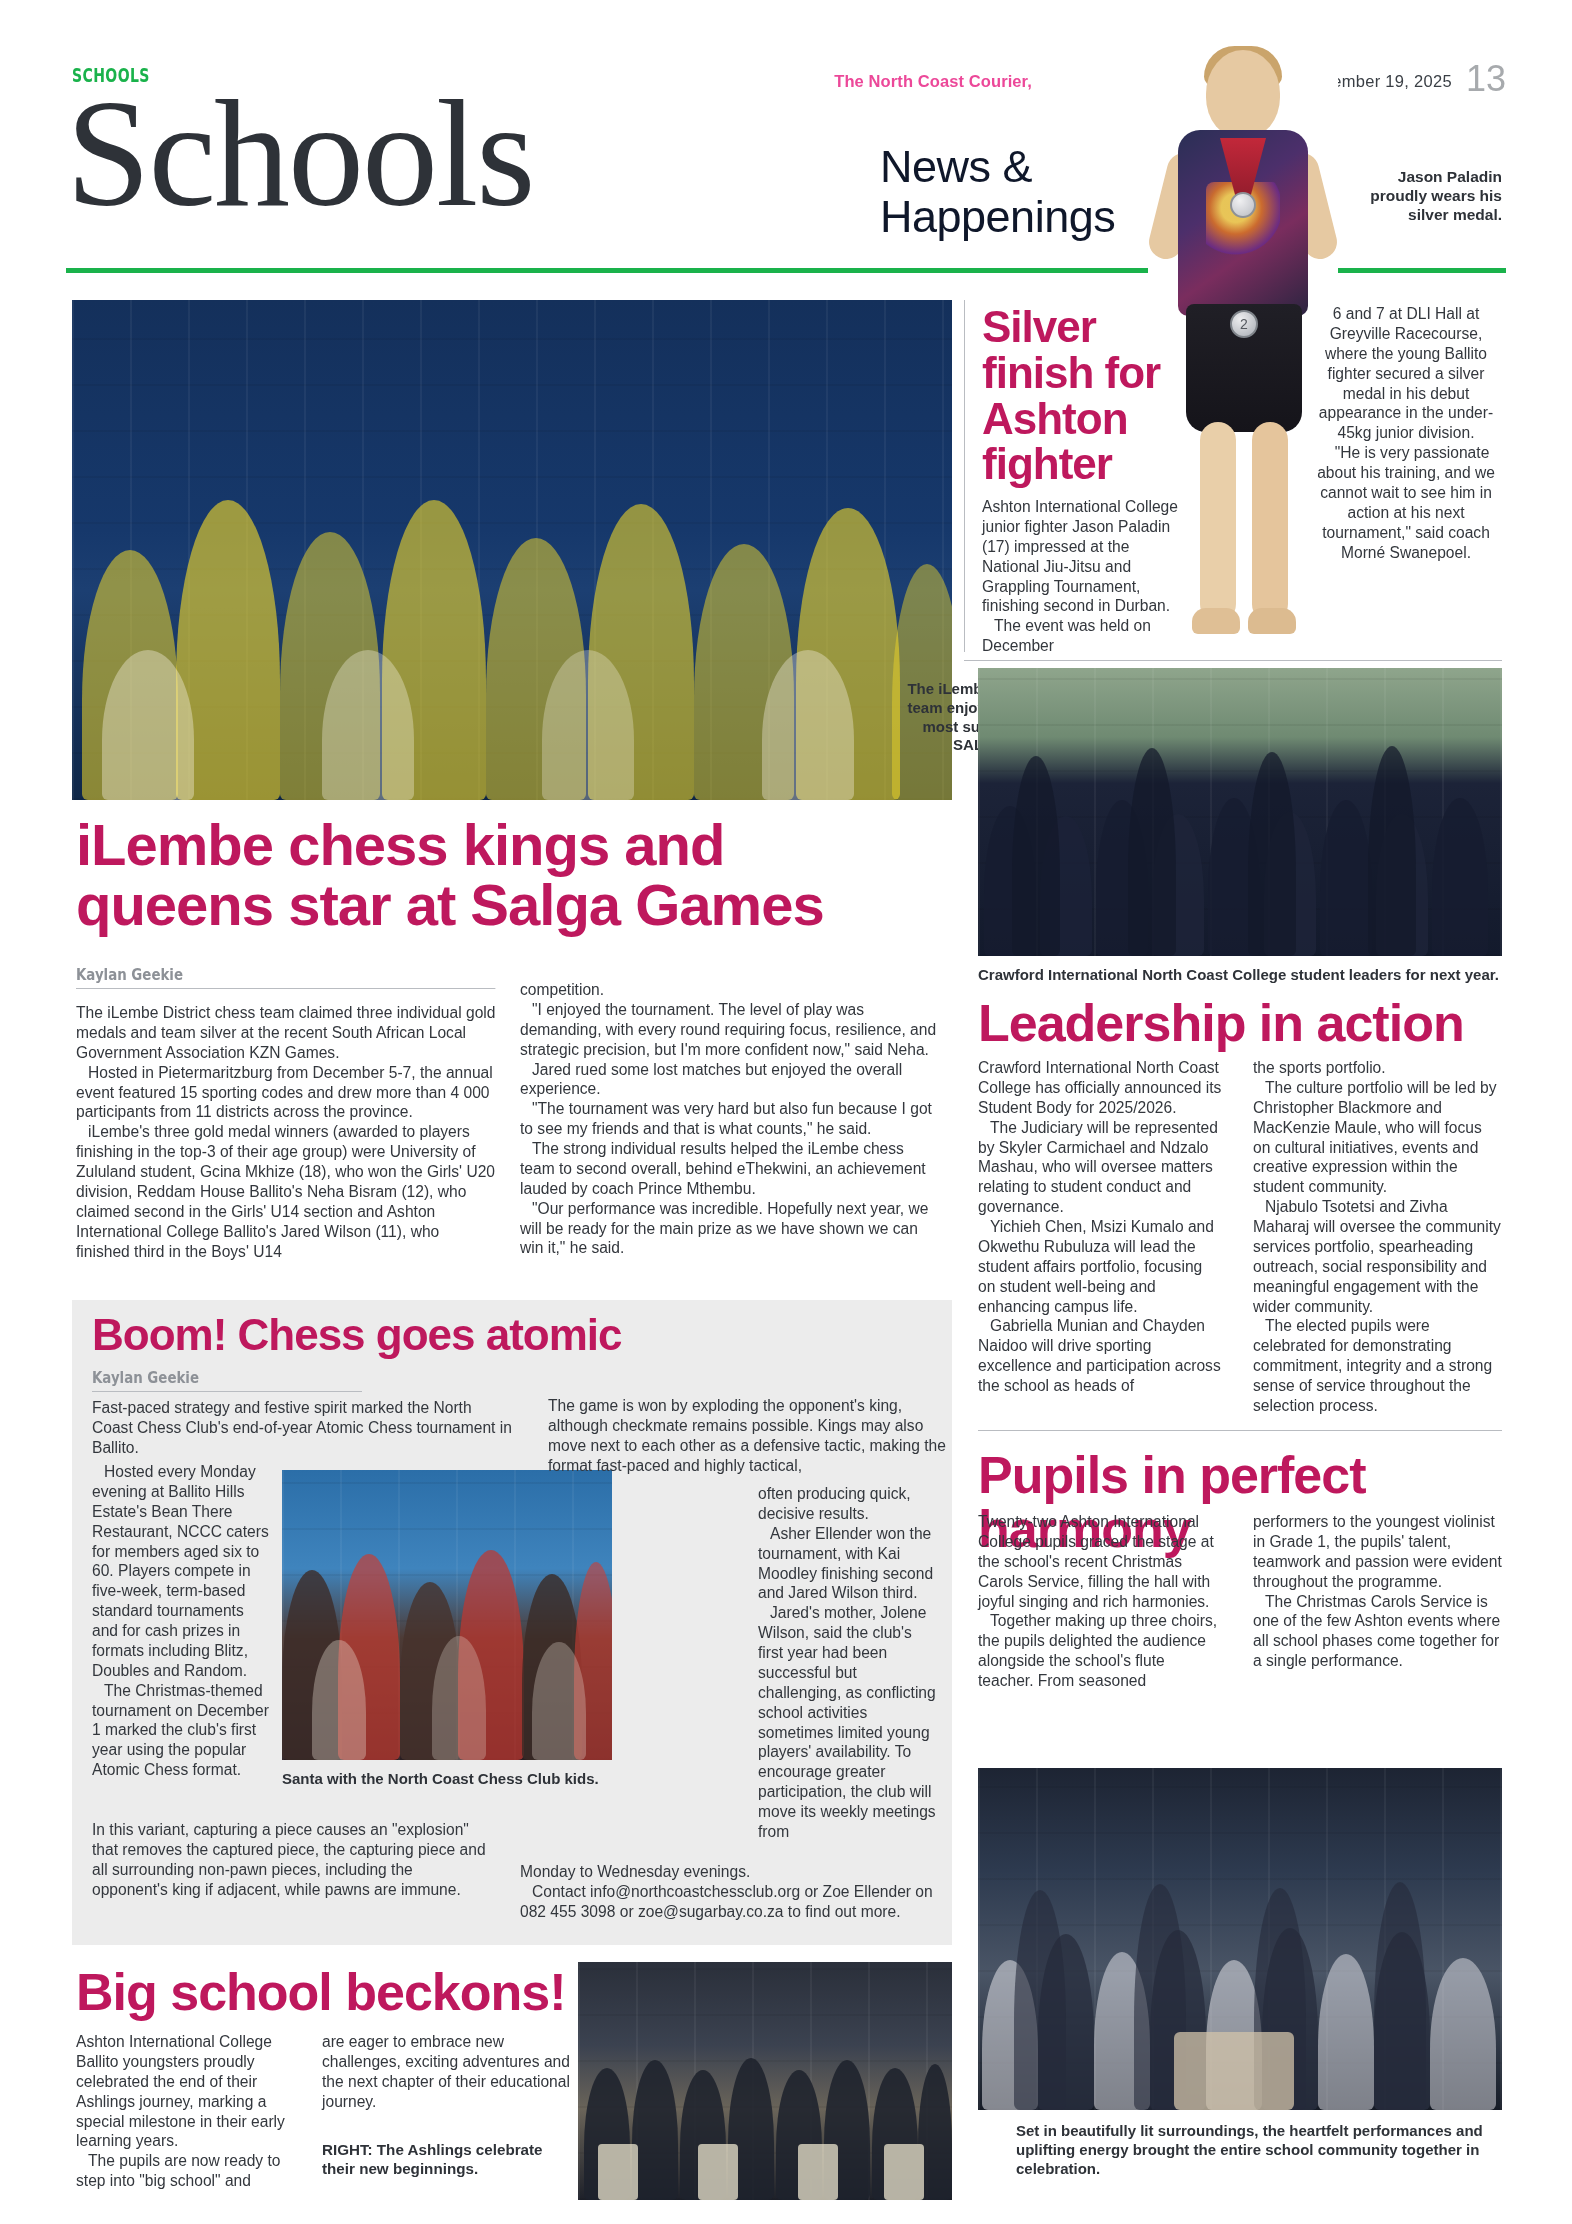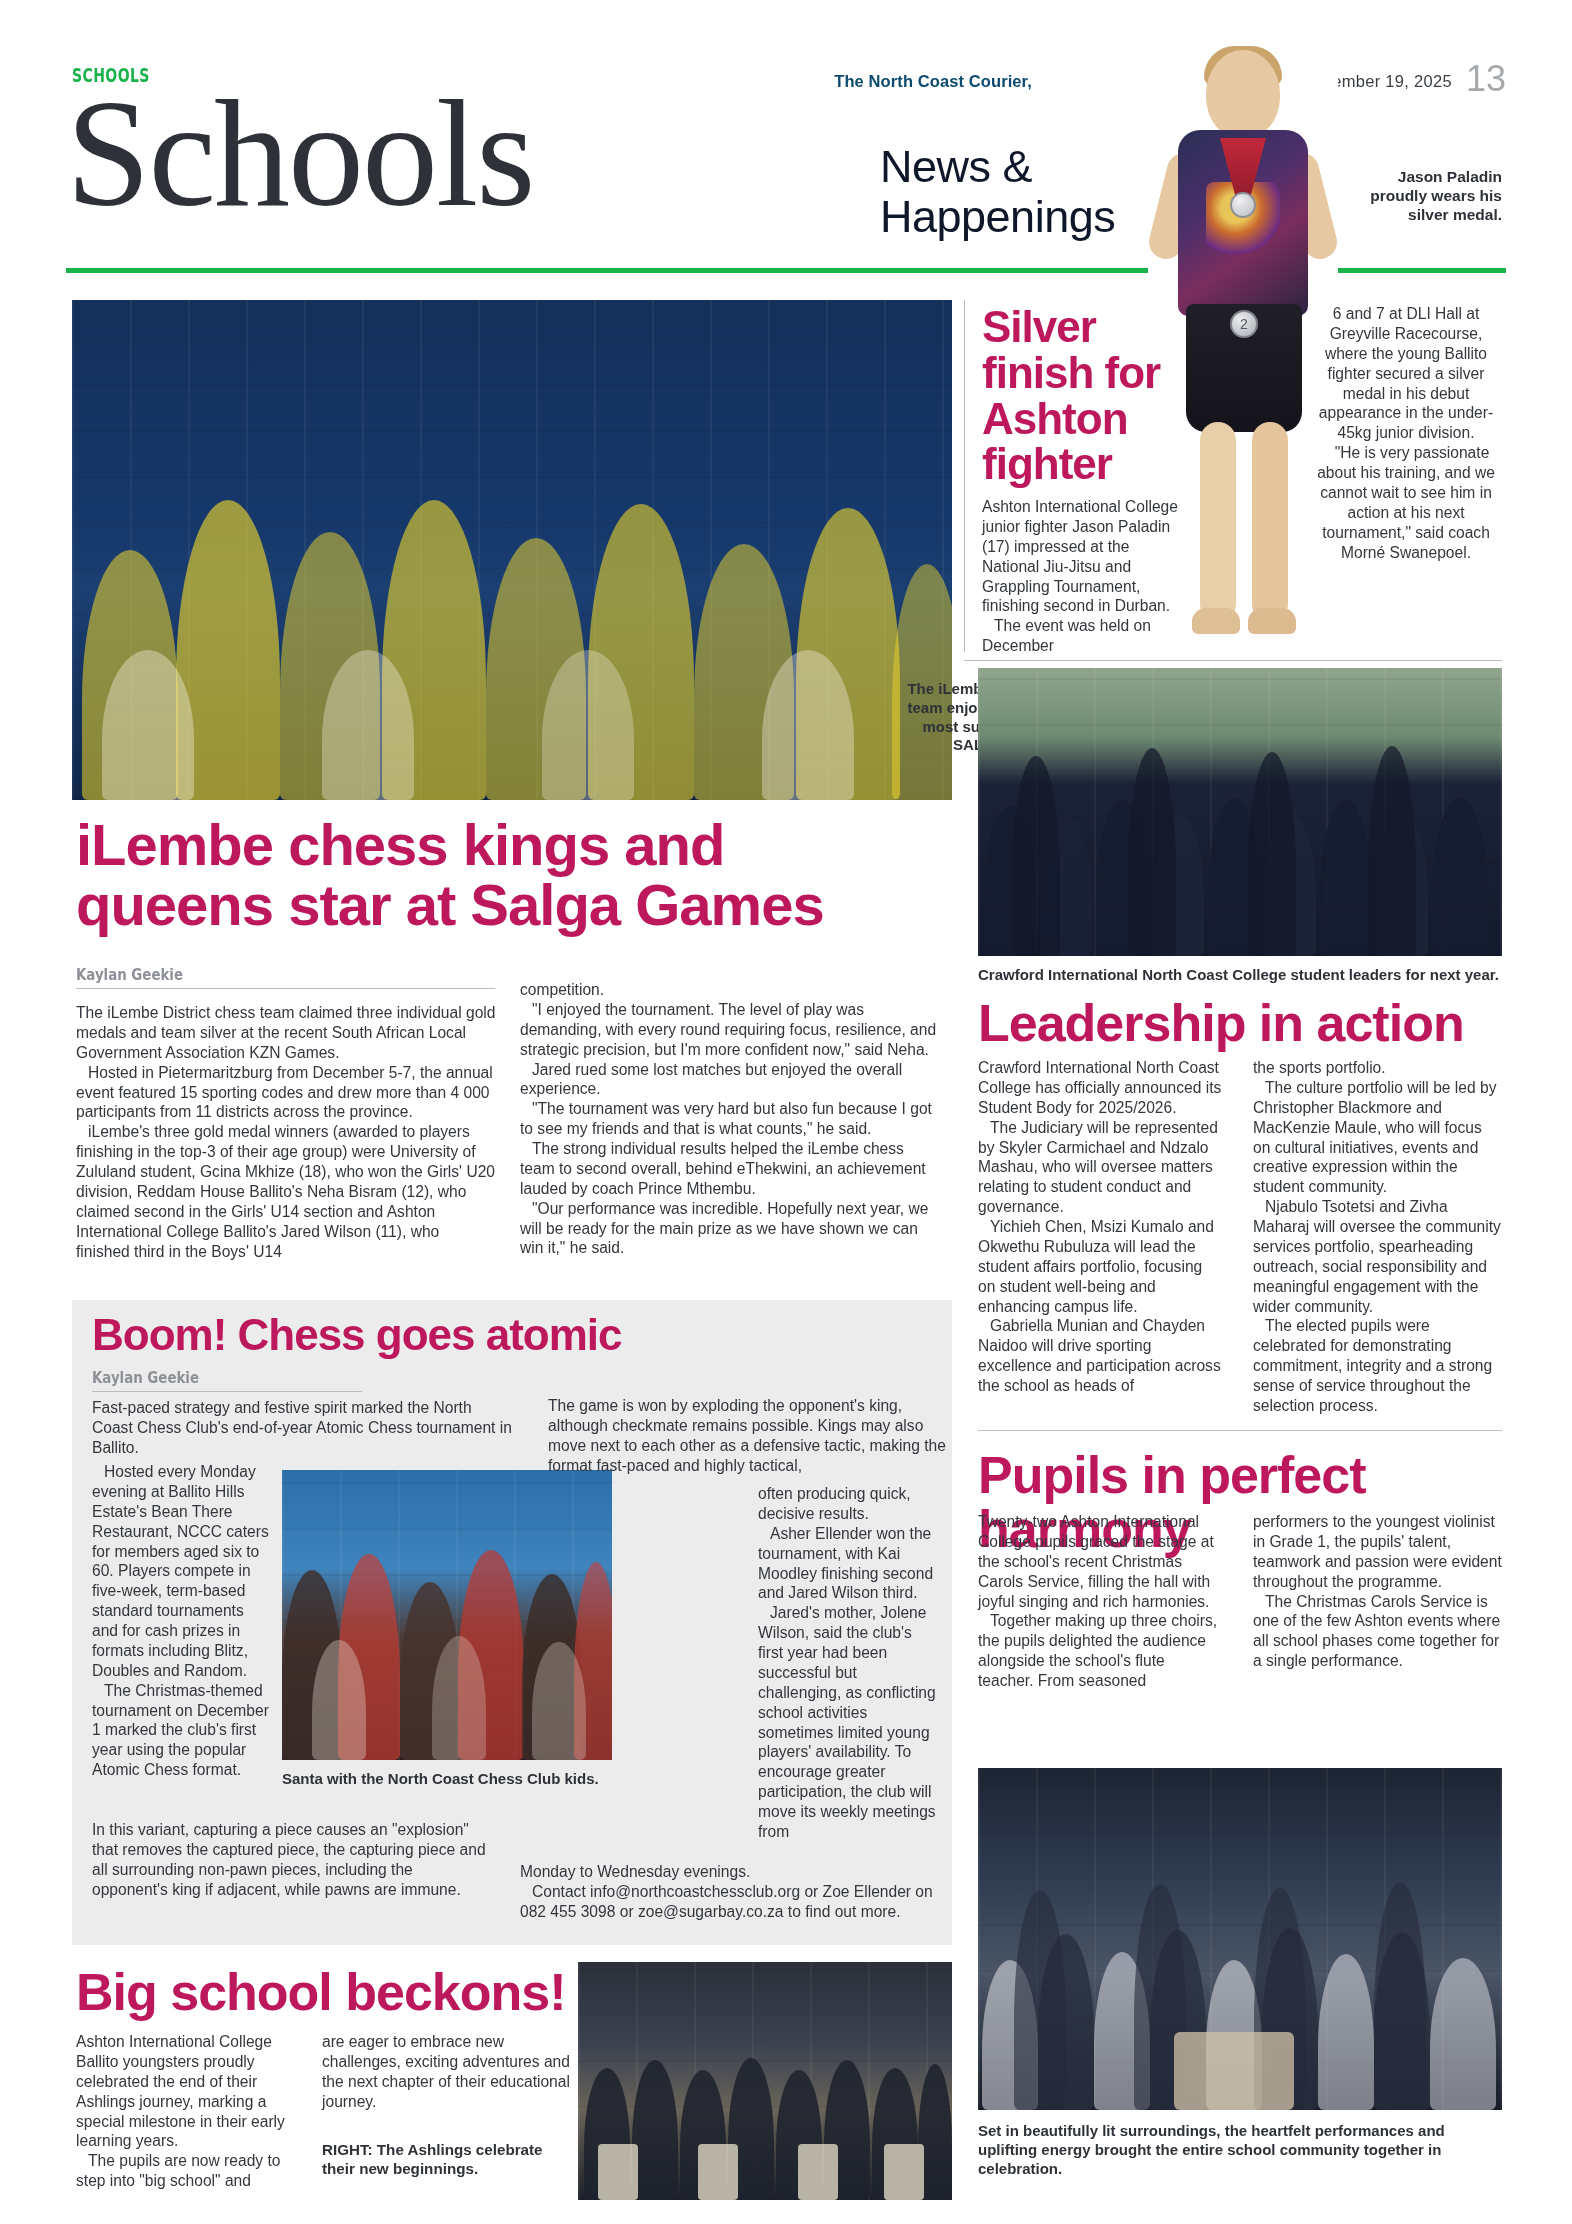--- a/index.html
+++ b/index.html
@@ -16,21 +16,21 @@
   .topbar {
     position: absolute; left: 72px; top: 58px; right: 66px; height: 34px;
     display: flex; align-items: center; justify-content: space-between;
   }
   .kicker {
     font-family: "DejaVu Sans Condensed", "Liberation Sans", sans-serif;
     font-weight: bold; font-size: 19px; letter-spacing: .5px;
     color: #1ab24b; transform: scaleX(.82); transform-origin: left center;
   }
   .topright { display: flex; align-items: baseline; gap: 0; }
-  .paper-name { font-size: 16.5px; font-weight: bold; color: #0c4a6e; letter-spacing: .1px; }
+  .paper-name { font-size: 16.5px; font-weight: bold; color: #ec4899; letter-spacing: .1px; }
   .issue-date { font-size: 16.5px; color: #3a3f45; letter-spacing: .3px; margin-left: 270px; }
   .page-no { font-size: 36px; color: #a7aaad; font-weight: normal; margin-left: 14px; position: relative; top: 4px; }
 
   .masthead { position: absolute; left: 66px; top: 82px; }
   .masthead h1 {
     font-family: "Liberation Serif", "DejaVu Serif", serif;
     font-size: 152px; line-height: .95; font-weight: normal;
     color: #2e3238; letter-spacing: -2px;
   }
   .subhead {
@@ -351,21 +351,21 @@
       <i style="left:340px; width:56px; height:156px; background:rgba(230,230,236,.5)"></i>
       <i style="left:396px; width:56px; height:178px; background:rgba(40,46,62,.8)"></i>
       <i style="left:452px; width:66px; height:152px; background:rgba(226,226,232,.5)"></i>
       <i style="left:36px;  width:52px; height:220px; background:rgba(36,42,58,.6)"></i>
       <i style="left:156px; width:52px; height:226px; background:rgba(36,42,58,.6)"></i>
       <i style="left:276px; width:52px; height:222px; background:rgba(36,42,58,.6)"></i>
       <i style="left:396px; width:52px; height:228px; background:rgba(36,42,58,.6)"></i>
       <i style="left:196px; width:120px; height:78px; background:rgba(210,195,170,.75); border-radius:6px"></i>
     </div>
   </div>
-  <div class="cap" style="left:978px; top:2122px; width:524px;">Set in beautifully lit surroundings, the heartfelt performances and uplifting energy brought the entire school community together in celebration.</div>
+  <div class="cap" style="left:1016px; top:2122px; width:524px;">Set in beautifully lit surroundings, the heartfelt performances and uplifting energy brought the entire school community together in celebration.</div>
 
   <div style="position:absolute; left:76px; top:1965px; width:560px;">
     <div class="headline lg">Big school beckons!</div>
   </div>
 
   <div class="body" style="position:absolute; left:76px; top:2032px; width:222px;">
     <p class="noindent">Ashton International College Ballito youngsters proudly celebrated the end of their Ashlings journey, marking a special milestone in their early learning years.</p>
     <p>The pupils are now ready to step into "big school" and</p>
   </div>
   <div class="body" style="position:absolute; left:322px; top:2032px; width:250px;">

